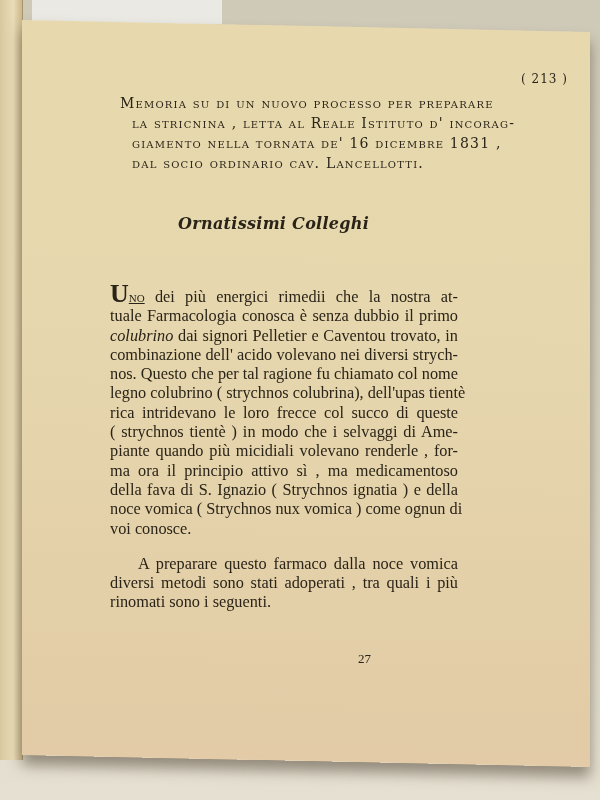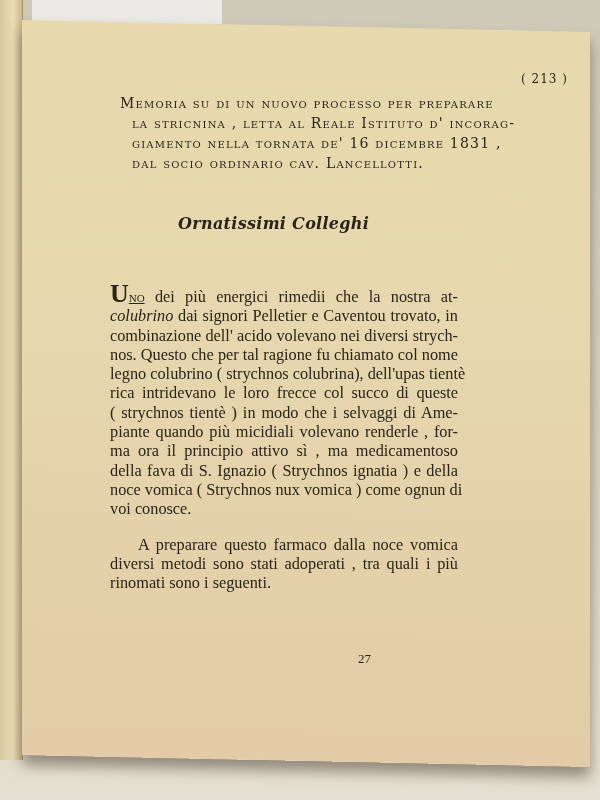--- a/index.html
+++ b/index.html
@@ -49,20 +49,21 @@
     <span class="line">Memoria su di un nuovo processo per preparare</span>
     <span class="line indent">la stricnina , letta al Reale Istituto d' incorag-</span>
     <span class="line indent">giamento nella tornata de' 16 dicembre 1831 ,</span>
     <span class="line indent">dal socio ordinario cav. Lancellotti.</span>
   </div>
 
   <div class="salutation">Ornatissimi Colleghi</div>
 
   <div class="body">
     <span class="ln"><span class="dropcap">U</span><span class="sc">no</span><span> dei più energici rimedii che la nostra at-</span></span>
+    <span class="ln">tuale Farmacologia conosca è senza dubbio il primo</span>
     <span class="ln rich"><span style="font-style: italic;">colubrino</span><span> dai signori Pelletier e Caventou trovato, in</span></span>
     <span class="ln">combinazione dell' acido volevano nei diversi strych-</span>
     <span class="ln">nos. Questo che per tal ragione fu chiamato col nome</span>
     <span class="ln">legno colubrino ( strychnos colubrina), dell'upas tientè</span>
     <span class="ln">rica intridevano le loro frecce col succo di queste</span>
     <span class="ln">( strychnos tientè ) in modo che i selvaggi di Ame-</span>
     <span class="ln">piante quando più micidiali volevano renderle , for-</span>
     <span class="ln">ma ora il principio attivo sì , ma medicamentoso</span>
     <span class="ln">della fava di S. Ignazio ( Strychnos ignatia ) e della</span>
     <span class="ln">noce vomica ( Strychnos nux vomica ) come ognun di</span>

